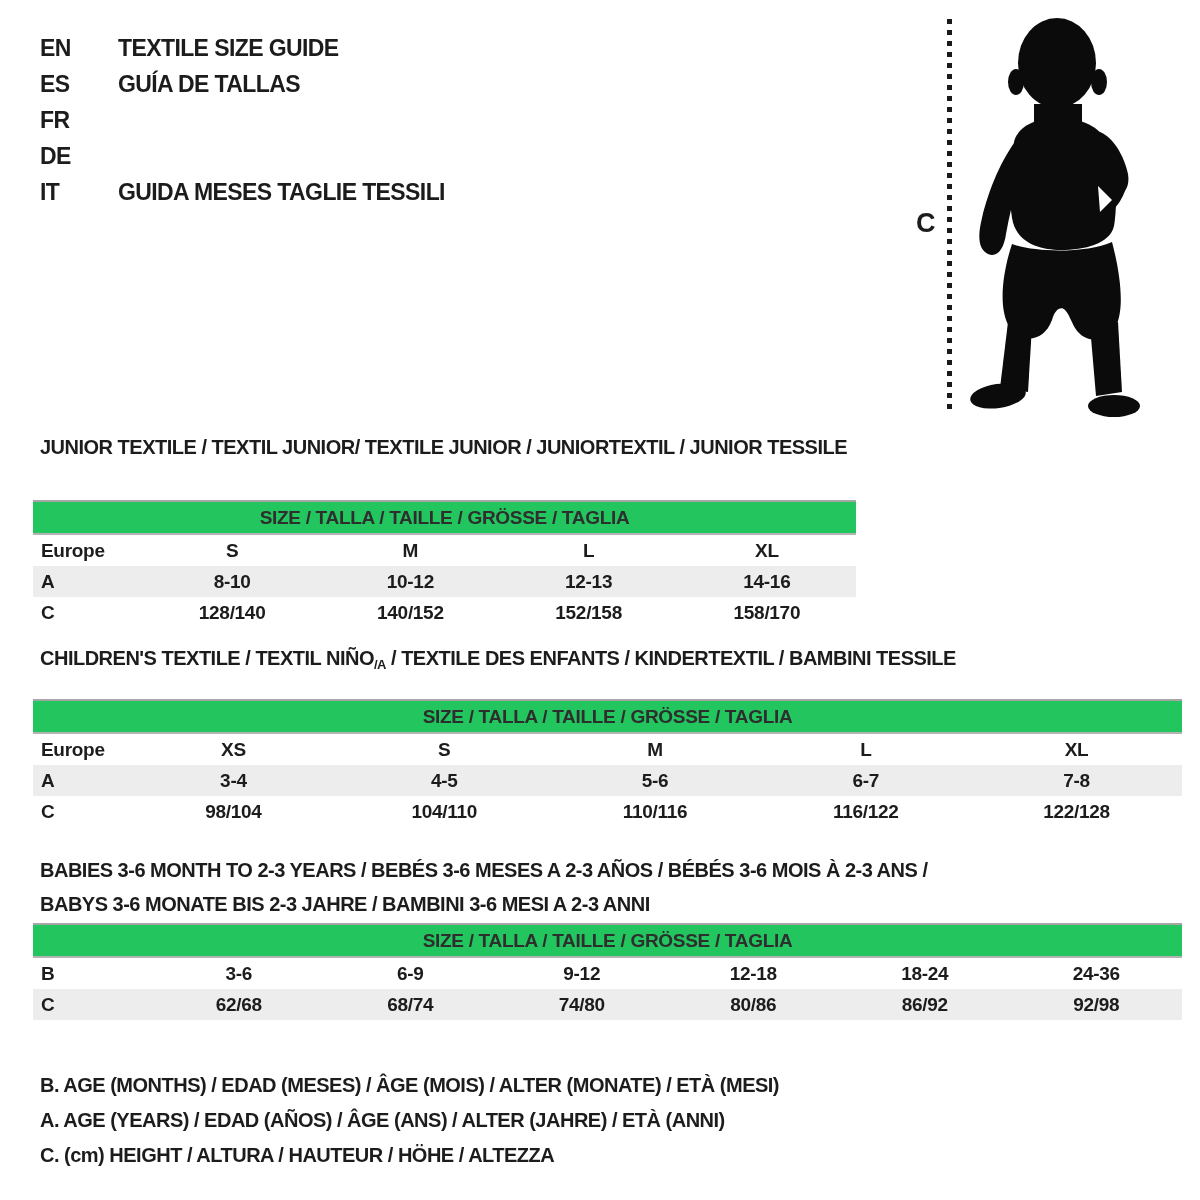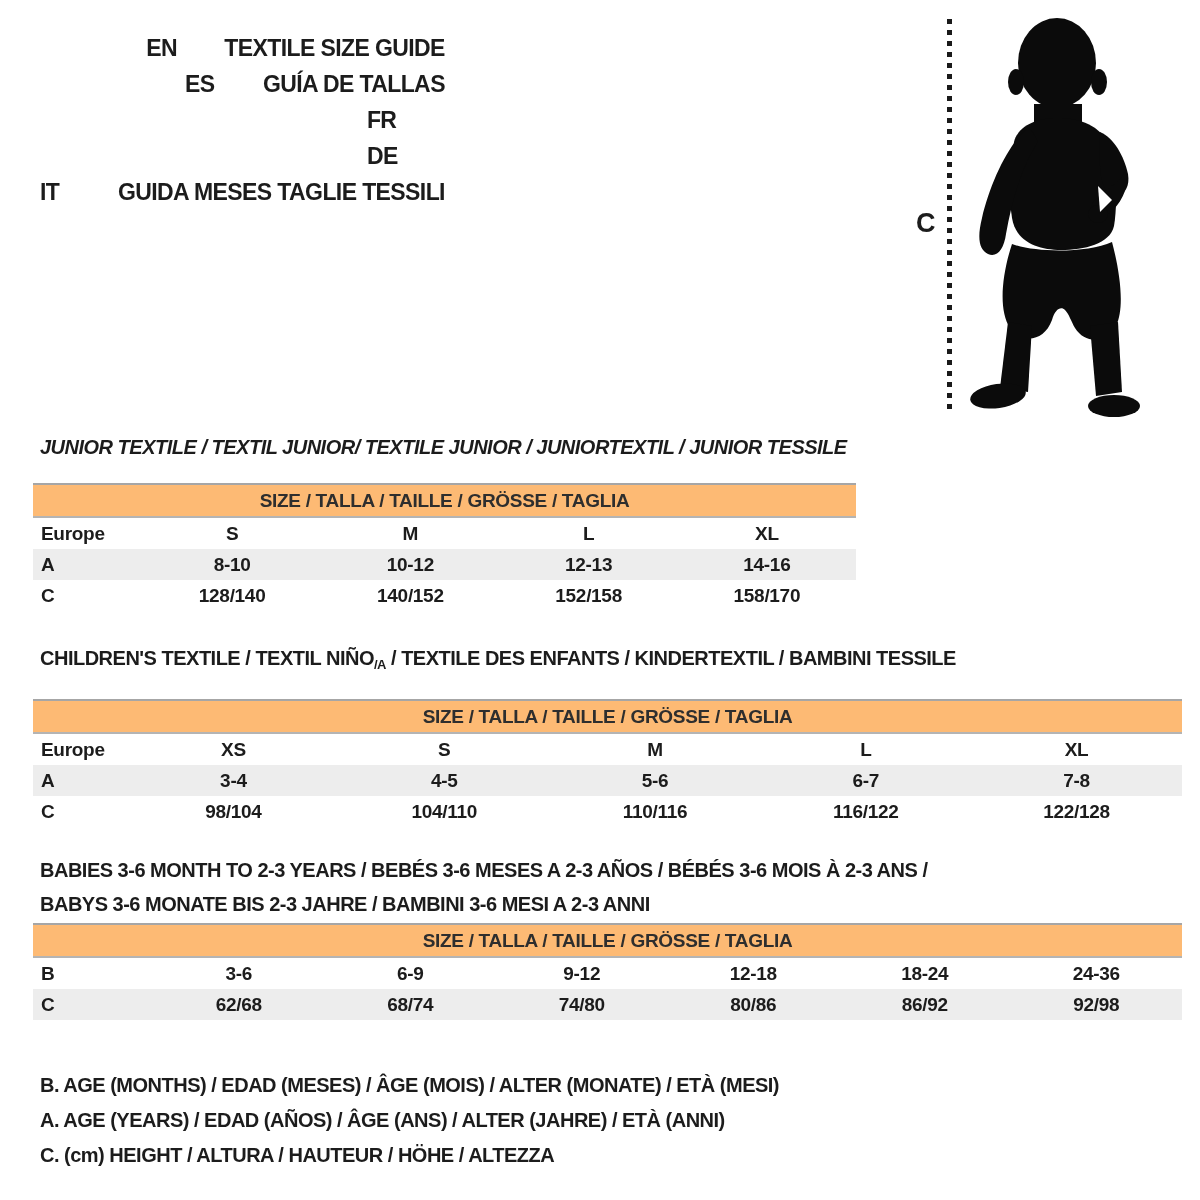--- a/index.html
+++ b/index.html
@@ -8,51 +8,51 @@
     background: #ffffff;
     font-family: "Liberation Sans", sans-serif;
     color: #1c1c1c;
     position: relative;
     overflow: hidden;
   }
   .abs { position: absolute; }
 
   
   .lang-header { left: 40px; top: 30px; }
-  .lang-row { display: flex; height: 36px; align-items: center; justify-content: flex-end; }
+  .lang-row { display: flex; height: 36px; align-items: center; }
   .lang-code, .lang-title {
     font-weight: bold; font-size: 23px; letter-spacing: -0.6px; white-space: nowrap;
   }
   .lang-code { width: 78px; }
 
   
   .c-label { left: 916px; top: 208px; font-size: 27px; font-weight: bold; }
   .dash-line {
     left: 947px; top: 19px; width: 5px; height: 396px;
     background: repeating-linear-gradient(to bottom, #1a1a1a 0 5px, transparent 5px 11px);
   }
   .baby-svg { left: 962px; top: 16px; width: 185px; height: 402px; }
 
   
   .sec-title {
     margin: 0 0 0 7px; font-size: 20px; font-weight: bold;
     letter-spacing: -0.5px; white-space: nowrap; line-height: 24px;
   }
   .sub-sz { font-size: 13px; vertical-align: -4px; font-weight: bold; }
   #sec-junior   { left: 33px; top: 435px; width: 823px; }
-  #sec-junior   .sec-title { margin-bottom: 24px; font-style: italic; }
+  #sec-junior   .sec-title { margin-bottom: 41px; }
   #sec-children { left: 33px; top: 646px; width: 1149px; }
   #sec-children .sec-title { margin-bottom: 22px; }
   #sec-babies   { left: 33px; top: 853px; width: 1149px; }
   #sec-babies   .sec-title { line-height: 34px; }
   #sec-babies   .title-block { margin-bottom: 2px; }
 
   table.size-table { border-collapse: collapse; table-layout: fixed; width: 100%; }
   td.size-bar {
-    background: #fdba74;
+    background: #22c55e;
     border-top: 2px solid #a6a6a6;
     border-bottom: 2px solid #b4b4b4;
     height: 25px; font-size: 19px; font-weight: bold; color: #2e2e2e;
     padding: 0 0 0 8px; letter-spacing: -0.4px; white-space: nowrap; overflow: hidden;
   }
   table.size-table td {
     height: 31px; font-size: 19px; font-weight: bold;
     text-align: center; letter-spacing: -0.3px; padding: 0;
   }
   table.size-table td.rowlabel { text-align: left; padding-left: 8px; }

